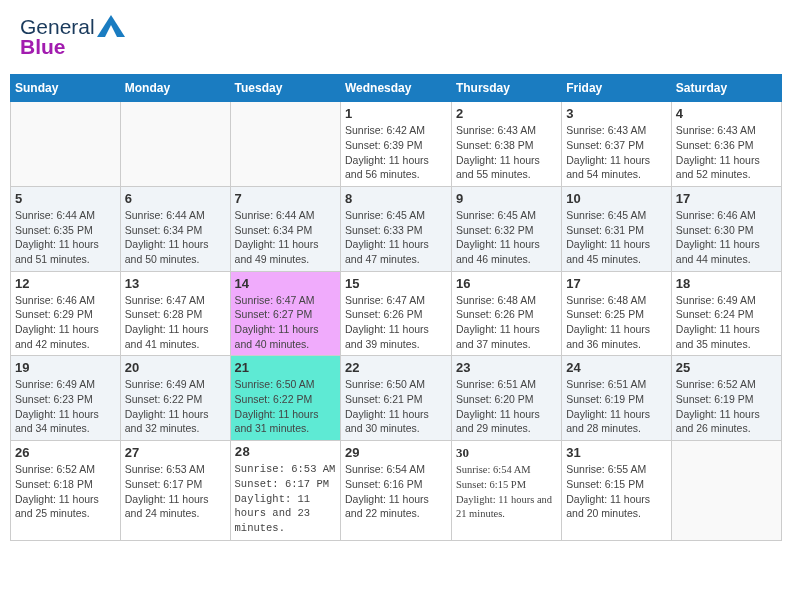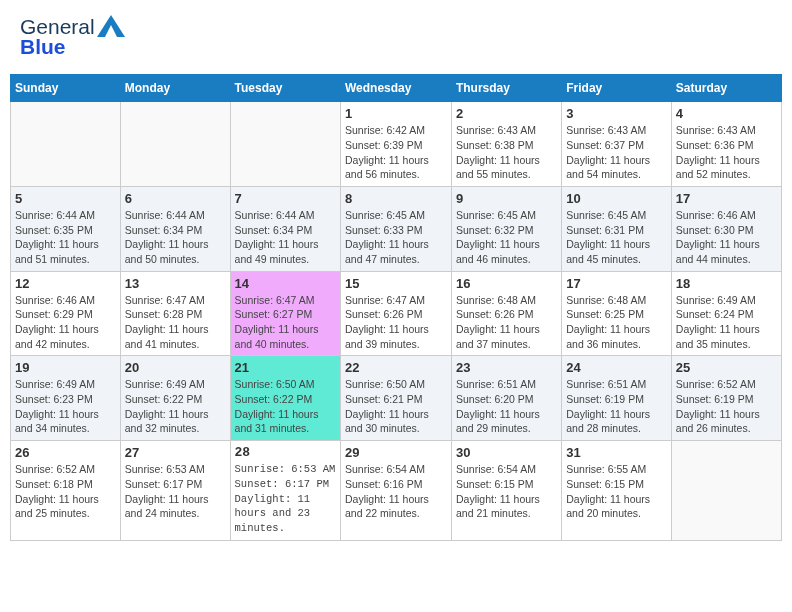--- a/index.html
+++ b/index.html
@@ -84,21 +84,21 @@
     <div>
       <div style="display:flex;align-items:center;">
         <div style="font-size:21px;font-weight:normal;color:#1a3a5c;line-height:1.15;">
           <span style="color:#1a3a5c;">General</span><svg width="28" height="22" viewBox="0 0 28 22" style="vertical-align:middle;margin-left:2px;margin-top:-4px">
               <polygon points="0,22 14,0 28,22" fill="#1a7cc1"></polygon>
               <polygon points="8,22 20,22 14,10" fill="#fff"></polygon>
             </svg>
         </div>
         <div></div>
       </div>
-      <div style="font-size:21px;font-weight:bold;color:#1d4ed8;margin-top:-4px;margin-left:0;">Blue</div>
+      <div style="font-size:21px;font-weight:bold;color:#a21caf;margin-top:-4px;margin-left:0;">Blue</div>
     </div>
   </div>
   <div class="title-block">
     <div class="month-title"></div>
     <div class="location"></div>
   </div>
 </div>
 
 <table class="calendar">
   <thead>
@@ -292,21 +292,21 @@
           <div class="day-info" style="white-space: pre-line;">Sunrise: 6:53 AM
 Sunset: 6:17 PM
 Daylight: 11 hours and 23 minutes.</div>
         </td>
         <td style="background: rgb(255, 255, 255);">
           <div class="day-num">29</div>
           <div class="day-info" style="white-space: pre-line;">Sunrise: 6:54 AM
 Sunset: 6:16 PM
 Daylight: 11 hours and 22 minutes.</div>
         </td>
-        <td style="background: rgb(255, 255, 255);">
+        <td style="background: rgb(255, 255, 255); font-family: Liberation Serif, serif;">
           <div class="day-num">30</div>
           <div class="day-info" style="white-space: pre-line;">Sunrise: 6:54 AM
 Sunset: 6:15 PM
 Daylight: 11 hours and 21 minutes.</div>
         </td>
         <td style="background: rgb(255, 255, 255);">
           <div class="day-num">31</div>
           <div class="day-info" style="white-space: pre-line;">Sunrise: 6:55 AM
 Sunset: 6:15 PM
 Daylight: 11 hours and 20 minutes.</div>

